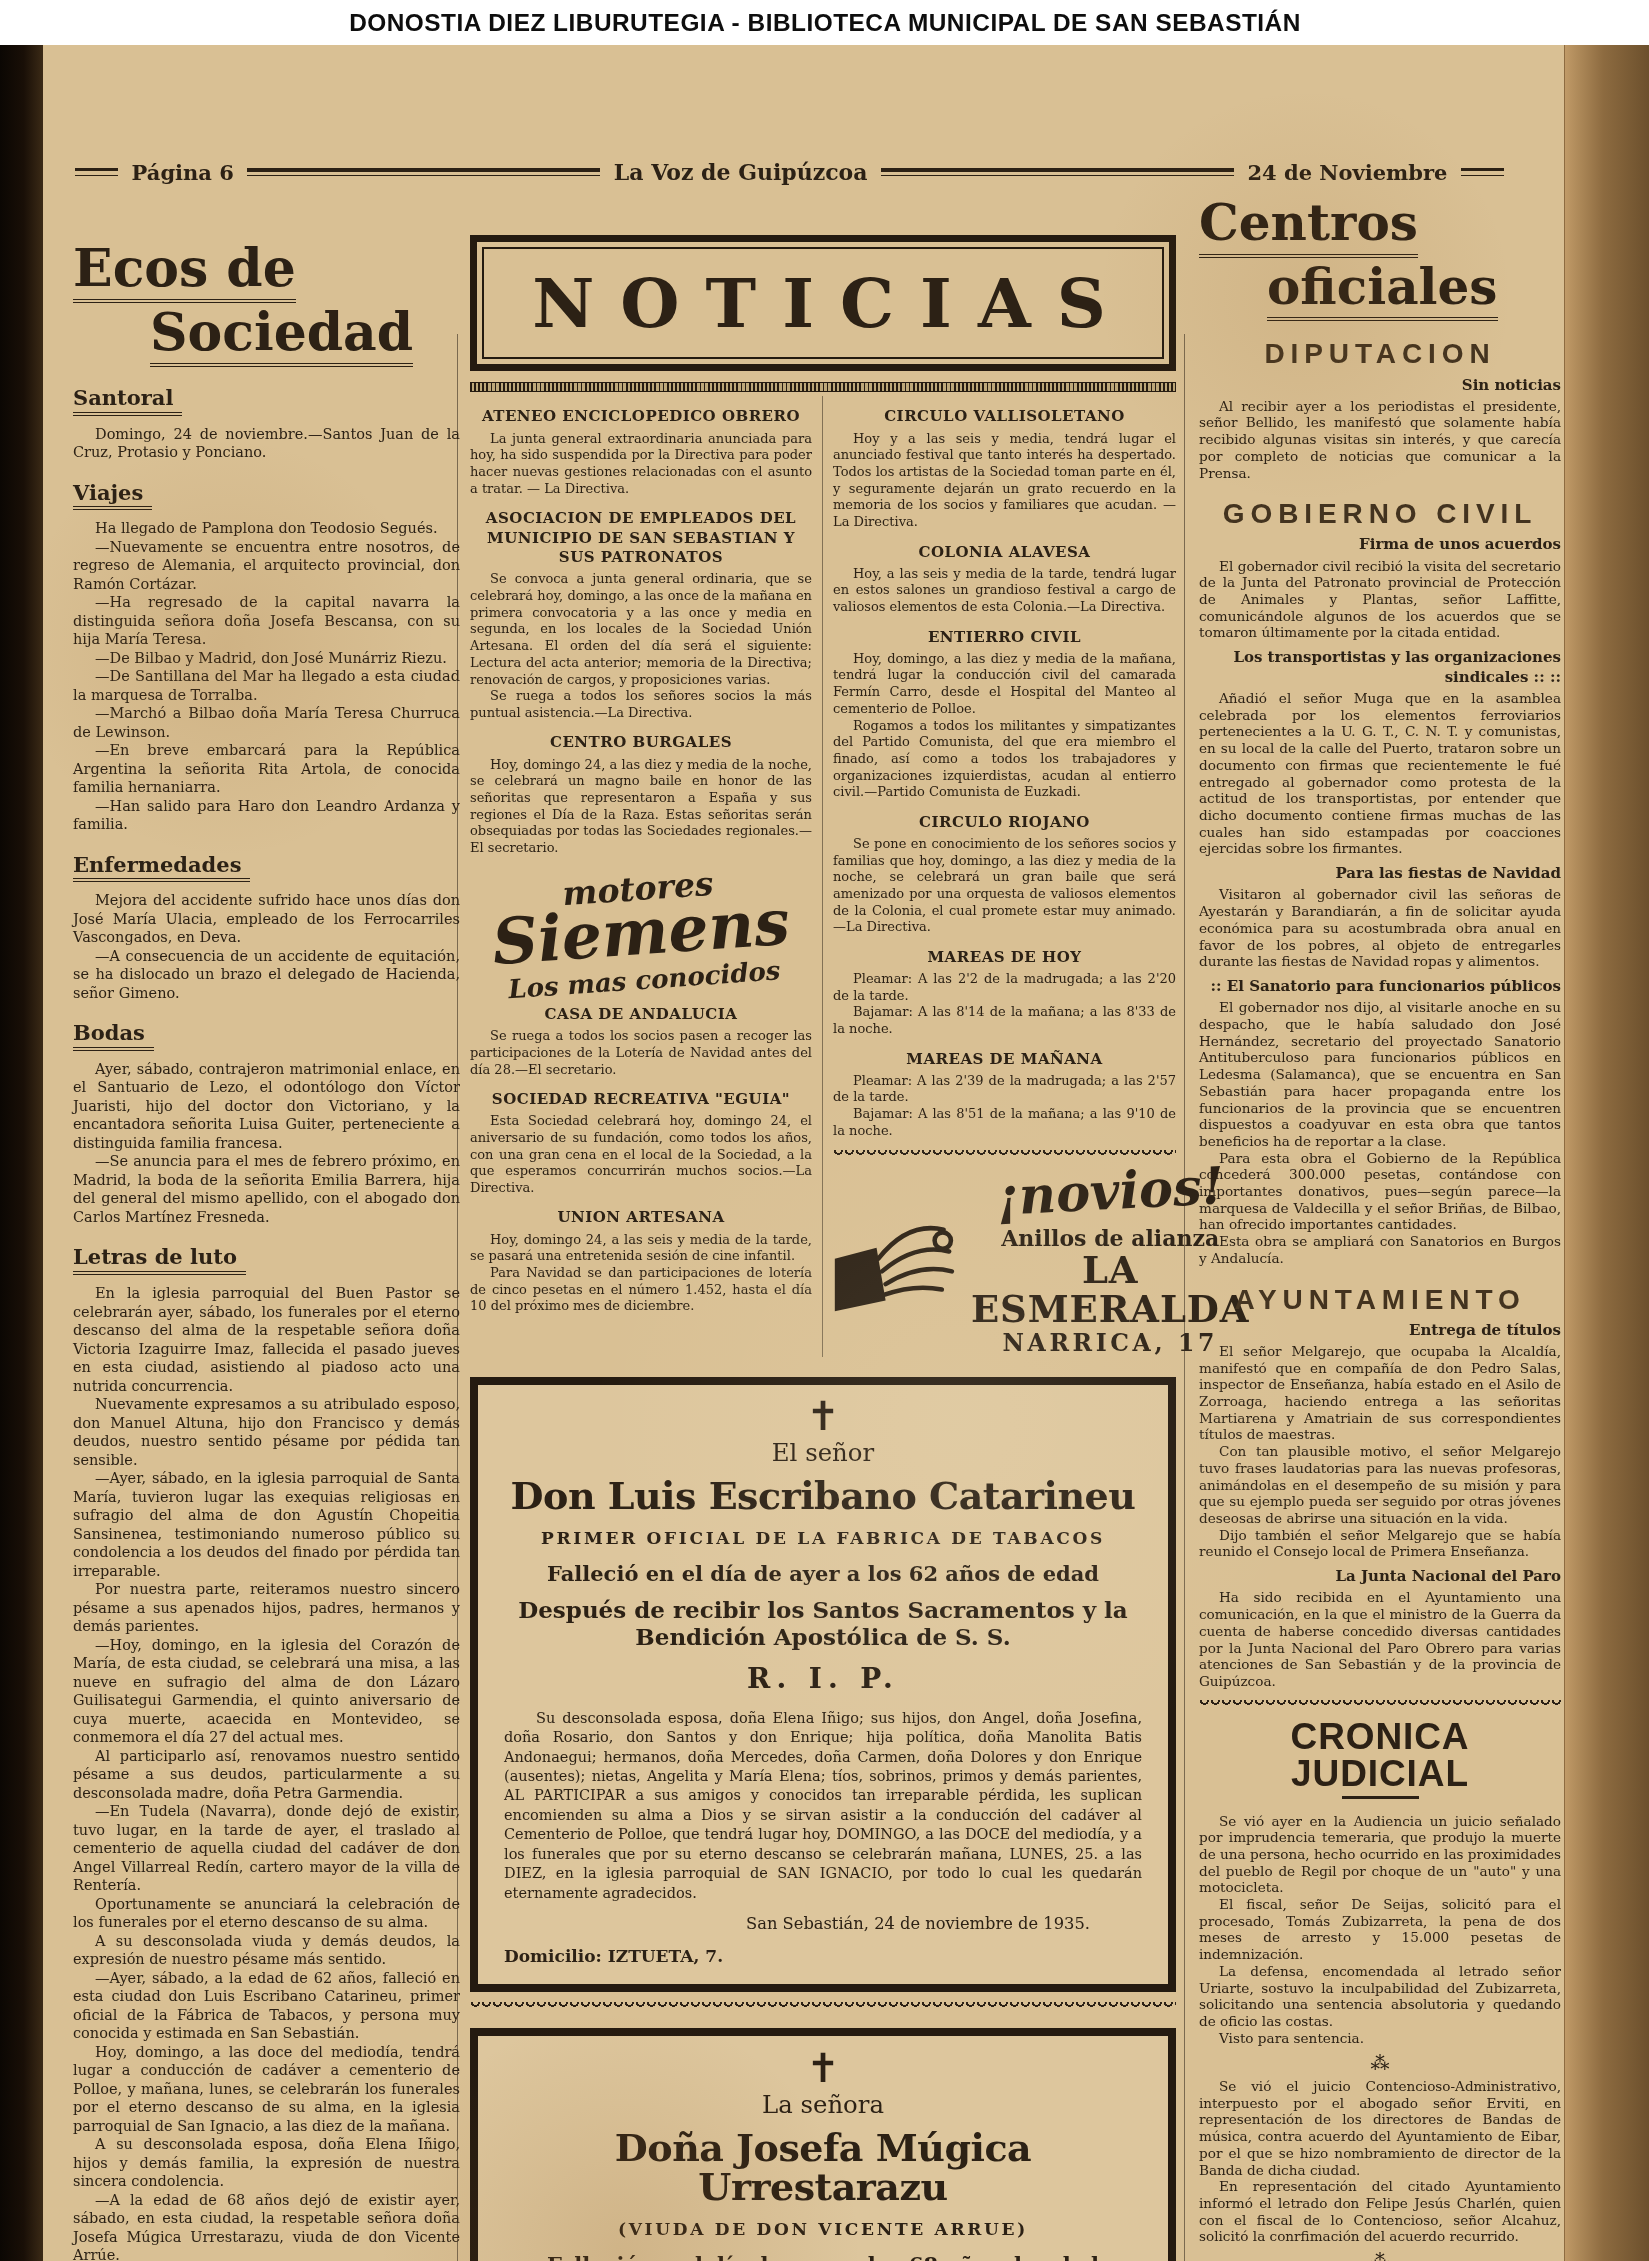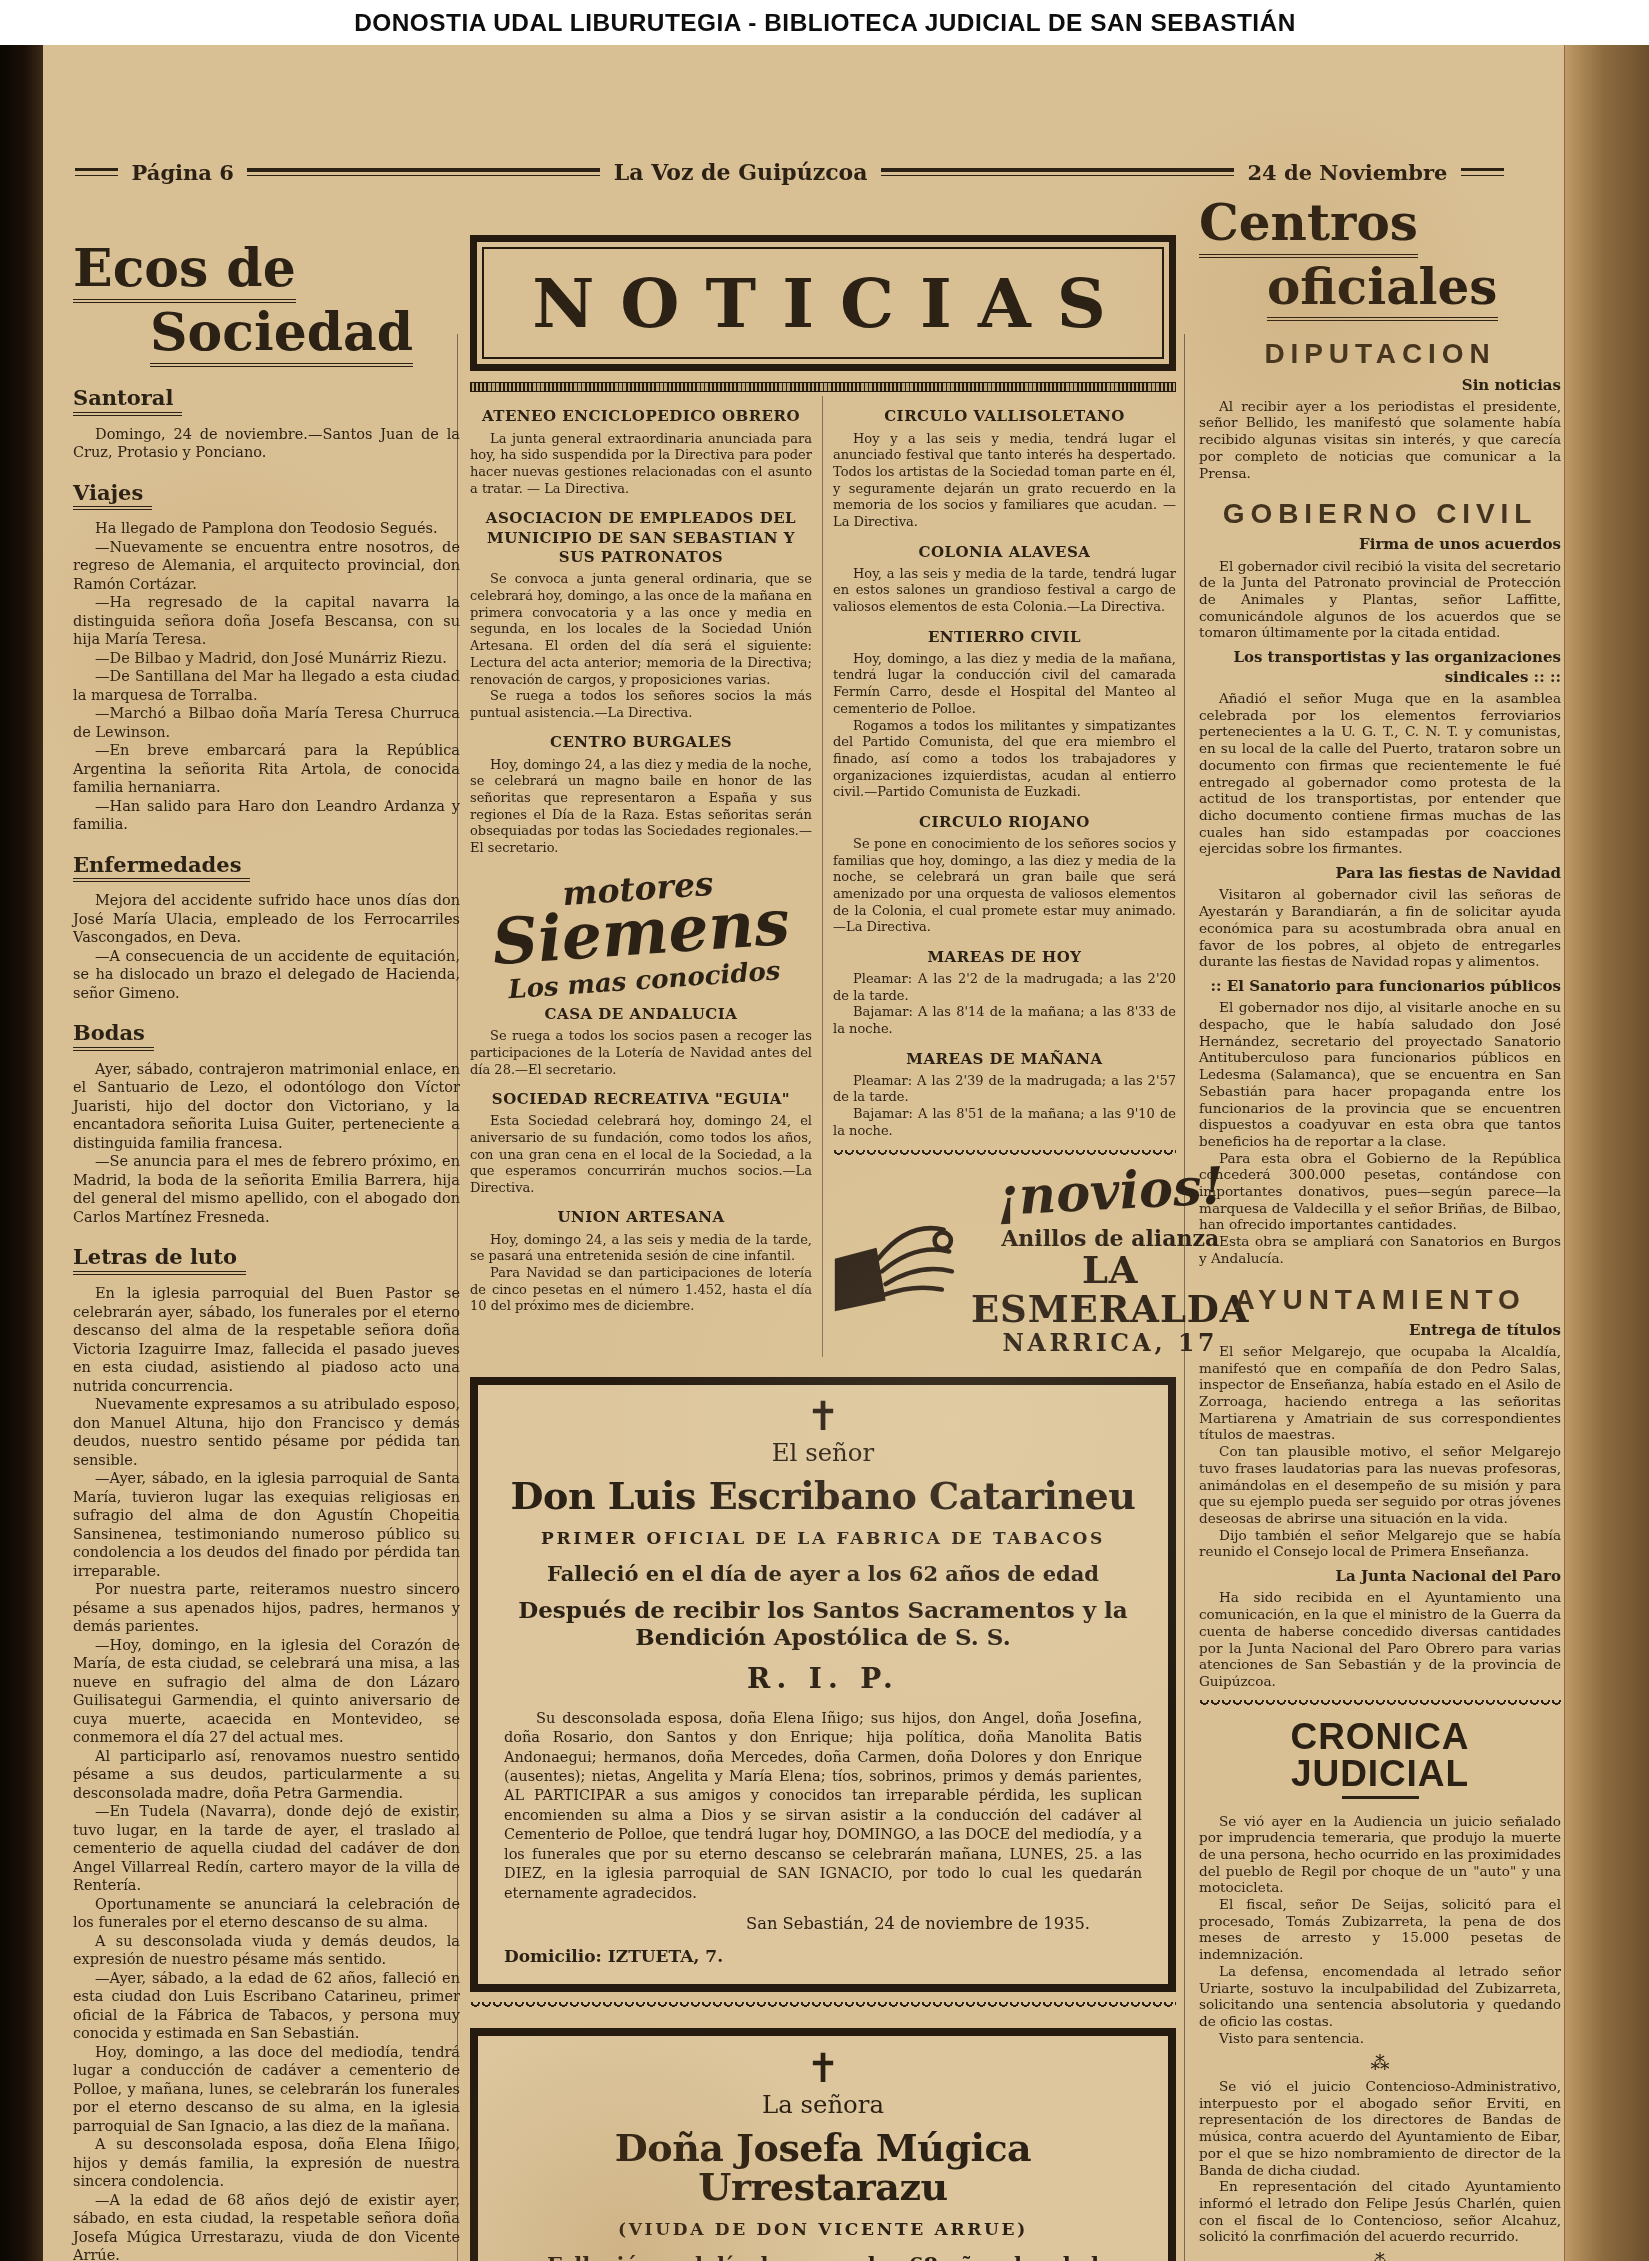--- a/index.html
+++ b/index.html
@@ -105,21 +105,21 @@
   .subhead{font-size:15px;font-weight:bold;text-align:right;margin:7.2px 0 2.7px;line-height:1.3;}
   .rpara{font-size:13.6px;line-height:16.7px;text-align:justify;text-indent:20px;margin:0;}
   .cronica-h{font-family:"Liberation Sans", sans-serif;font-size:37px;font-weight:bold;
     text-align:center;letter-spacing:0.9px;margin:11.8px 0 4.5px;line-height:1;}
   .cronica-rule{width:77px;height:2.7px;background:#2c2115;margin:0 auto 13.6px;}
   .sep-star{text-align:center;font-size:19px;margin:6.3px 0;line-height:1;}
 </style>
 </head>
 <body>
 
-<div class="banner">DONOSTIA UDAL LIBURUTEGIA - BIBLIOTECA JUDICIAL DE SAN SEBASTIÁN</div>
+<div class="banner">DONOSTIA DIEZ LIBURUTEGIA - BIBLIOTECA MUNICIPAL DE SAN SEBASTIÁN</div>
 <div class="spine"></div>
 <div class="edge-right"></div>
 
 <div class="paper">
 
   <div class="masthead">
     <div class="rule-double"></div>
     <div class="mh-page">Página 6</div>
     <div class="rule-long"></div>
     <div class="mh-title">La Voz de Guipúzcoa</div>

